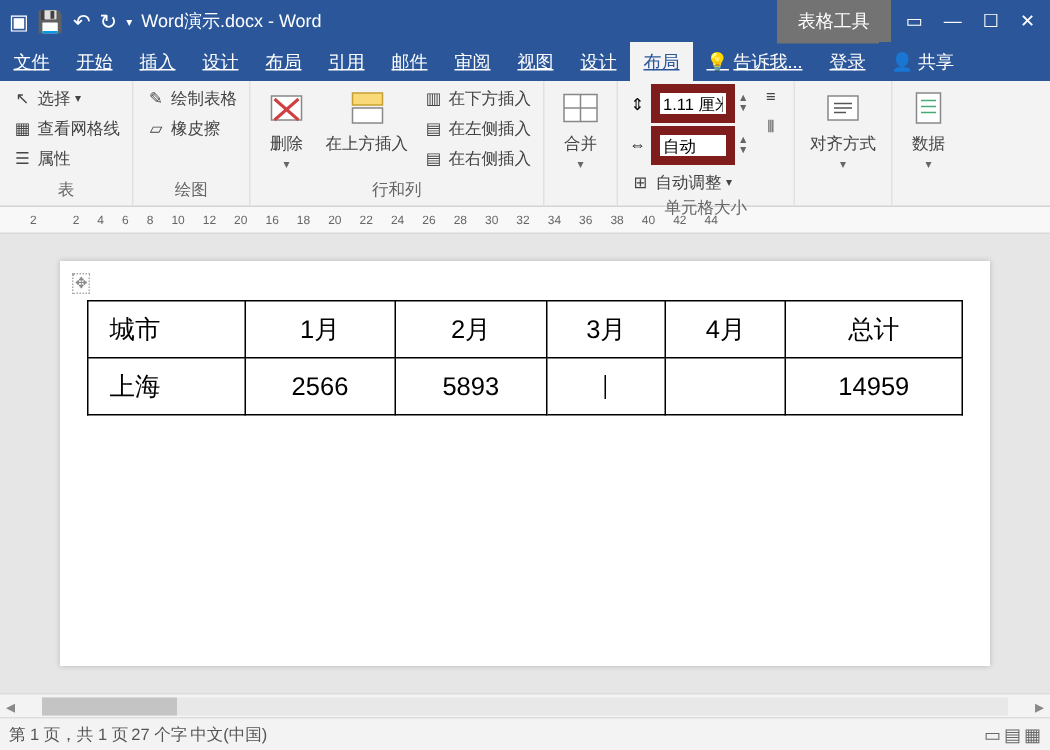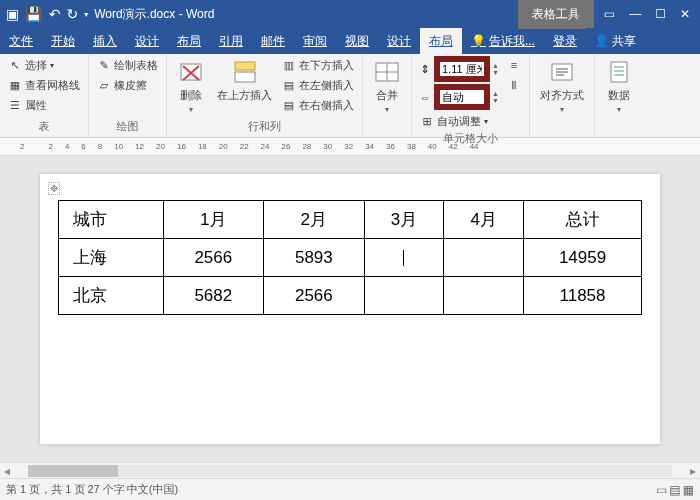--- a/index.html
+++ b/index.html
@@ -309,28 +309,20 @@
         <td>总计</td>
       </tr>
       <tr>
         <td>上海</td>
         <td>2566</td>
         <td>5893</td>
         <td><span class="cursor"></span></td>
         <td></td>
         <td>14959</td>
       </tr>
-      <tr>
-        <td>北京</td>
-        <td>5682</td>
-        <td>2566</td>
-        <td></td>
-        <td></td>
-        <td>11858</td>
-      </tr>
     </tbody>
       </table>
   </div>
 </div>
 
 <div class="hscroll">
   <span style="padding:0 4px;color:#888">◂</span>
   <div class="track">
       <div class="thumb"></div>
     </div>

